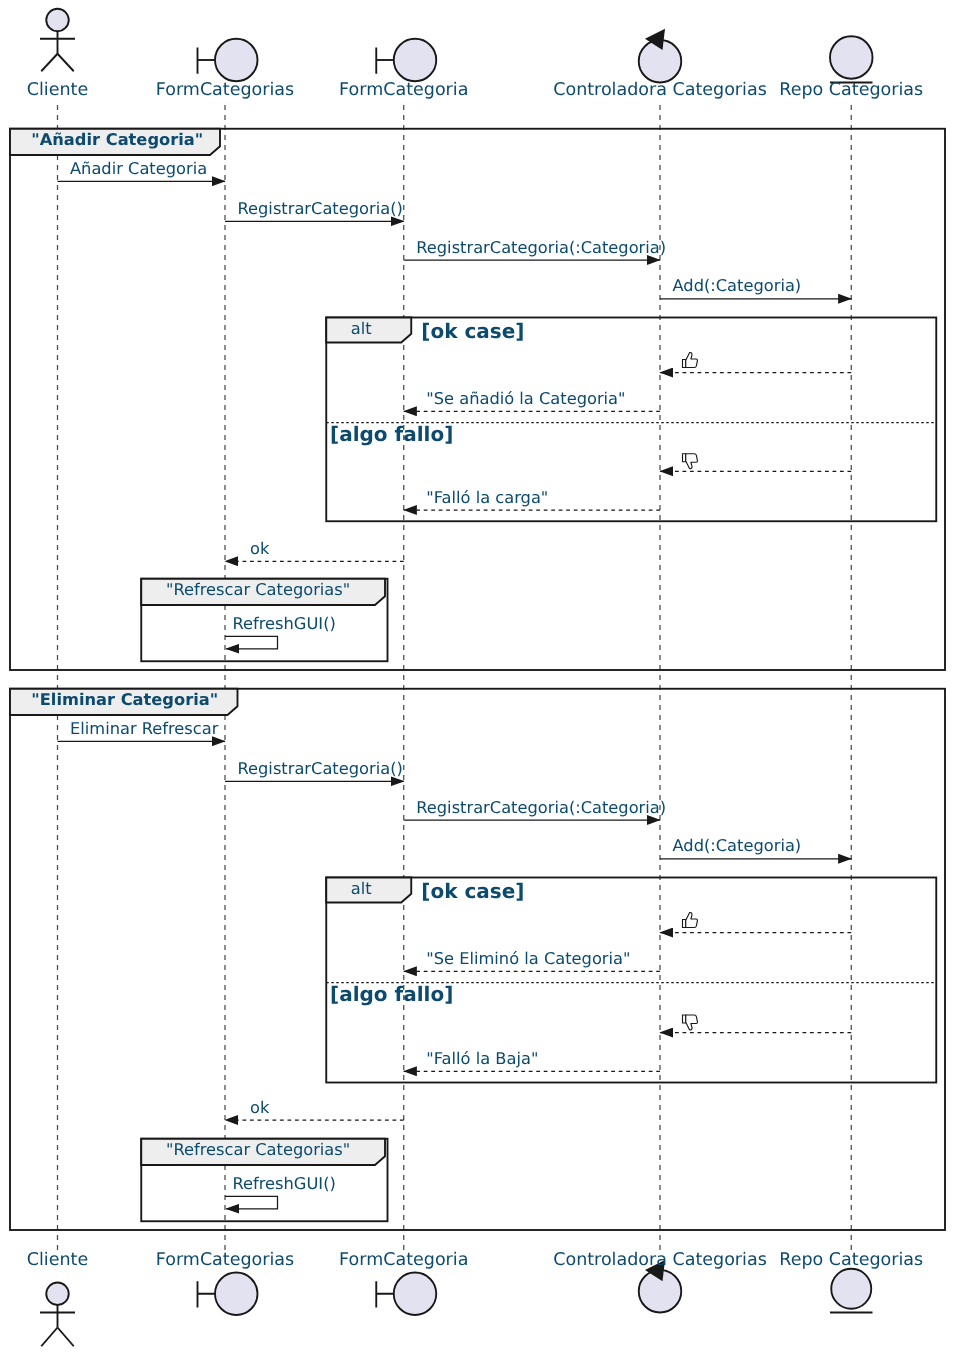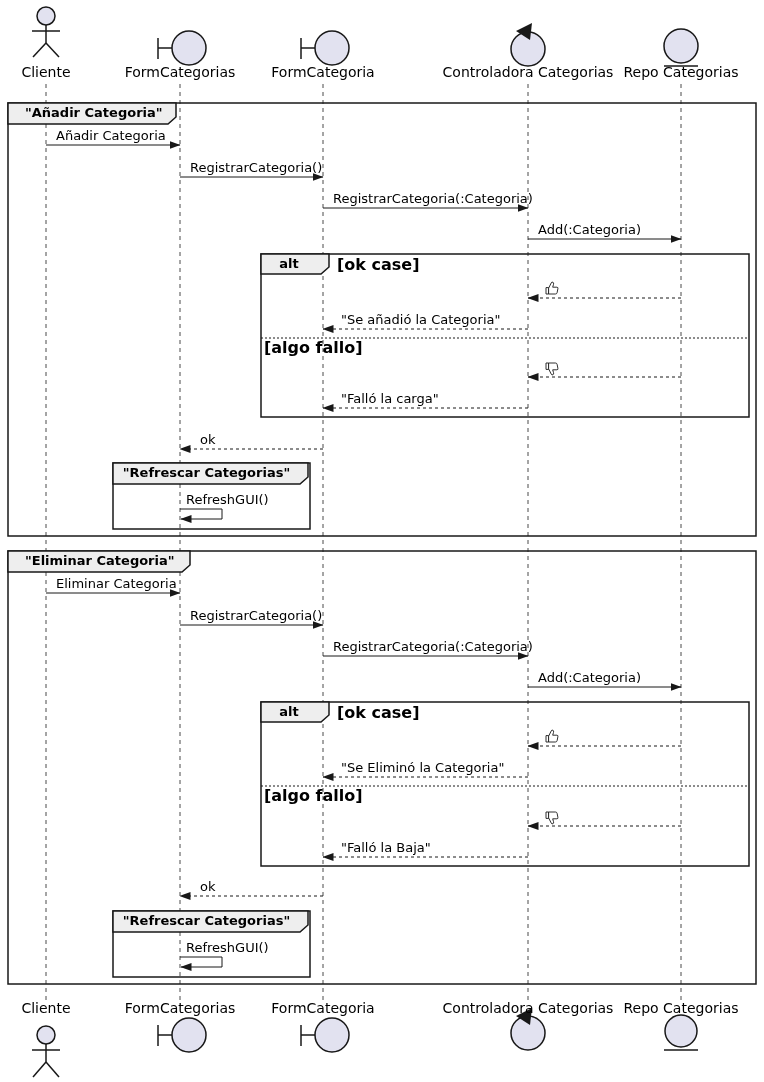--- a/index.html
+++ b/index.html
@@ -1,24 +1,24 @@
 <!DOCTYPE html>
 <html><head>
 <meta charset="utf-8">
 <style>
   html,body{margin:0;padding:0;background:#fff;}
   .canvas{
     position:relative;width:764px;height:1082px;background:#fff;
-    font-family:"DejaVu Sans","Liberation Sans",sans-serif;color:#000000;overflow:hidden;
+    font-family:"DejaVu Sans","Liberation Sans",sans-serif;color:#0c4a6e;overflow:hidden;
   }
   svg.layer{position:absolute;left:0;top:0;}
   .lbl{position:absolute;font-size:13px;line-height:15px;white-space:nowrap;}
   .plabel{position:absolute;font-size:14px;line-height:16px;width:200px;text-align:center;white-space:nowrap;}
   .ftitle{position:absolute;font-size:13px;line-height:15px;font-weight:bold;white-space:nowrap;}
-  .ctitle{position:absolute;font-size:13px;line-height:15px;font-weight:bold;white-space:nowrap;text-align:center;}
+  .ctitle{position:absolute;font-size:13px;line-height:15px;font-weight:normal;white-space:nowrap;text-align:center;}
   .guard{position:absolute;font-size:16px;line-height:13px;font-weight:bold;white-space:nowrap;}
 </style>
 </head>
 <body>
 
 <div class="canvas">
 
   <svg class="layer" width="764" height="1082" viewBox="0 0 764 1082">
     <defs>
       <marker id="arrow" viewBox="0 0 11 8" markerWidth="11" markerHeight="8" refX="10.5" refY="4" orient="auto" markerUnits="userSpaceOnUse">
@@ -175,21 +175,21 @@
   <div class="ctitle" style="left:261px;top:256px;width:56px">alt</div>
   <div class="guard" style="left:337px;top:258px">[ok case]</div>
   <div class="lbl" style="left:341px;top:312px">"Se añadió la Categoria"</div>
   <div class="guard" style="left:264px;top:341px">[algo fallo]</div>
   <div class="lbl" style="left:341px;top:391px">"Falló la carga"</div>
   <div class="lbl" style="left:200px;top:432px">ok</div>
   <div class="ctitle" style="left:113px;top:465px;width:187px">"Refrescar Categorias"</div>
   <div class="lbl" style="left:186px;top:492px">RefreshGUI()</div>
 
   <div class="ftitle" style="left:25px;top:553px">"Eliminar Categoria"</div>
-  <div class="lbl" style="left:56px;top:576px">Eliminar Categoria</div>
+  <div class="lbl" style="left:56px;top:576px">Eliminar Refrescar</div>
   <div class="lbl" style="left:190px;top:608px">RegistrarCategoria()</div>
   <div class="lbl" style="left:333px;top:639px">RegistrarCategoria(:Categoria)</div>
   <div class="lbl" style="left:538px;top:670px">Add(:Categoria)</div>
   <div class="ctitle" style="left:261px;top:704px;width:56px">alt</div>
   <div class="guard" style="left:337px;top:706px">[ok case]</div>
   <div class="lbl" style="left:341px;top:760px">"Se Eliminó la Categoria"</div>
   <div class="guard" style="left:264px;top:789px">[algo fallo]</div>
   <div class="lbl" style="left:341px;top:840px">"Falló la Baja"</div>
   <div class="lbl" style="left:200px;top:879px">ok</div>
   <div class="ctitle" style="left:113px;top:913px;width:187px">"Refrescar Categorias"</div>

